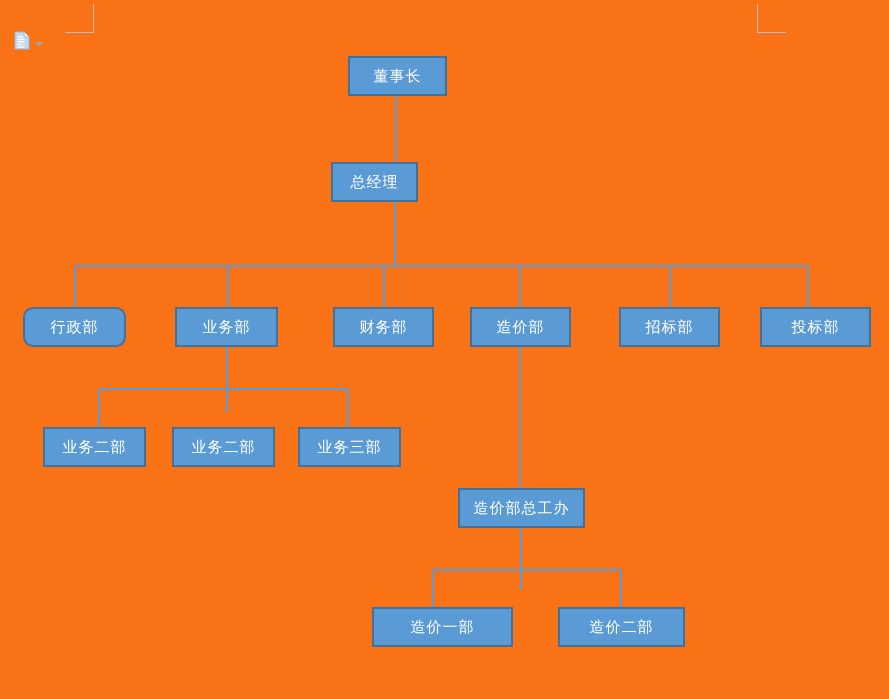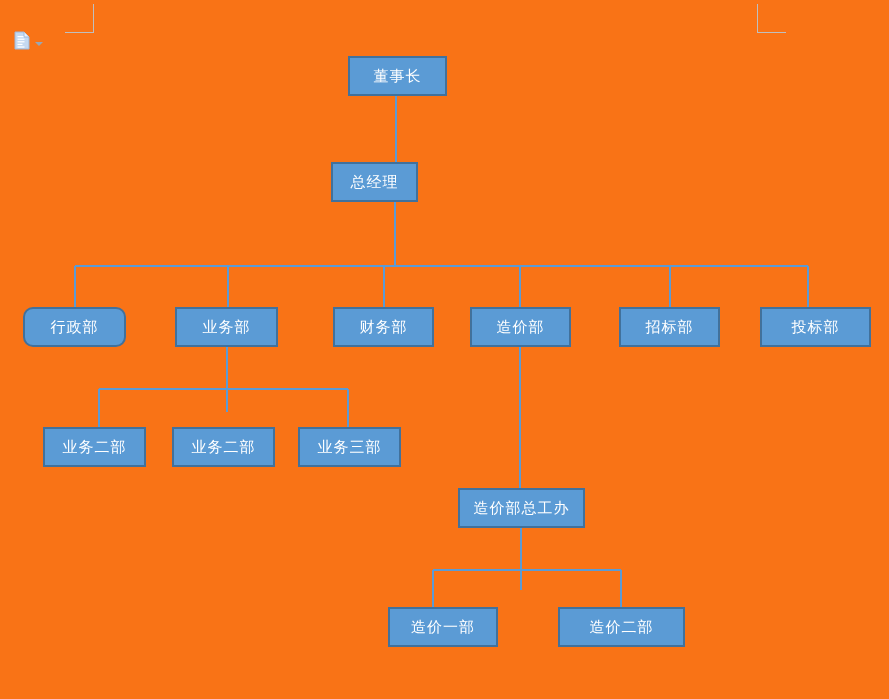--- a/index.html
+++ b/index.html
@@ -138,17 +138,17 @@
       <div class="node" style="left: 23px; top: 307px; width: 103px; height: 40px; border-radius: 10px;">行政部</div>
       <div class="node" style="left: 175px; top: 307px; width: 103px; height: 40px;">业务部</div>
       <div class="node" style="left: 333px; top: 307px; width: 101px; height: 40px;">财务部</div>
       <div class="node" style="left: 470px; top: 307px; width: 101px; height: 40px;">造价部</div>
       <div class="node" style="left: 619px; top: 307px; width: 101px; height: 40px;">招标部</div>
       <div class="node" style="left: 760px; top: 307px; width: 111px; height: 40px;">投标部</div>
       <div class="node" style="left: 43px; top: 427px; width: 103px; height: 40px;">业务二部</div>
       <div class="node" style="left: 172px; top: 427px; width: 103px; height: 40px;">业务二部</div>
       <div class="node" style="left: 298px; top: 427px; width: 103px; height: 40px;">业务三部</div>
       <div class="node" style="left: 458px; top: 488px; width: 127px; height: 40px;">造价部总工办</div>
-      <div class="node" style="left: 372px; top: 607px; width: 110px; height: 40px; margin-left: 16px;">造价一部</div>
+      <div class="node" style="left: 372px; top: 607px; width: 141px; height: 40px;">造价一部</div>
       <div class="node" style="left: 558px; top: 607px; width: 127px; height: 40px;">造价二部</div>
     </div>
 
 </div>
 
 </body></html>

